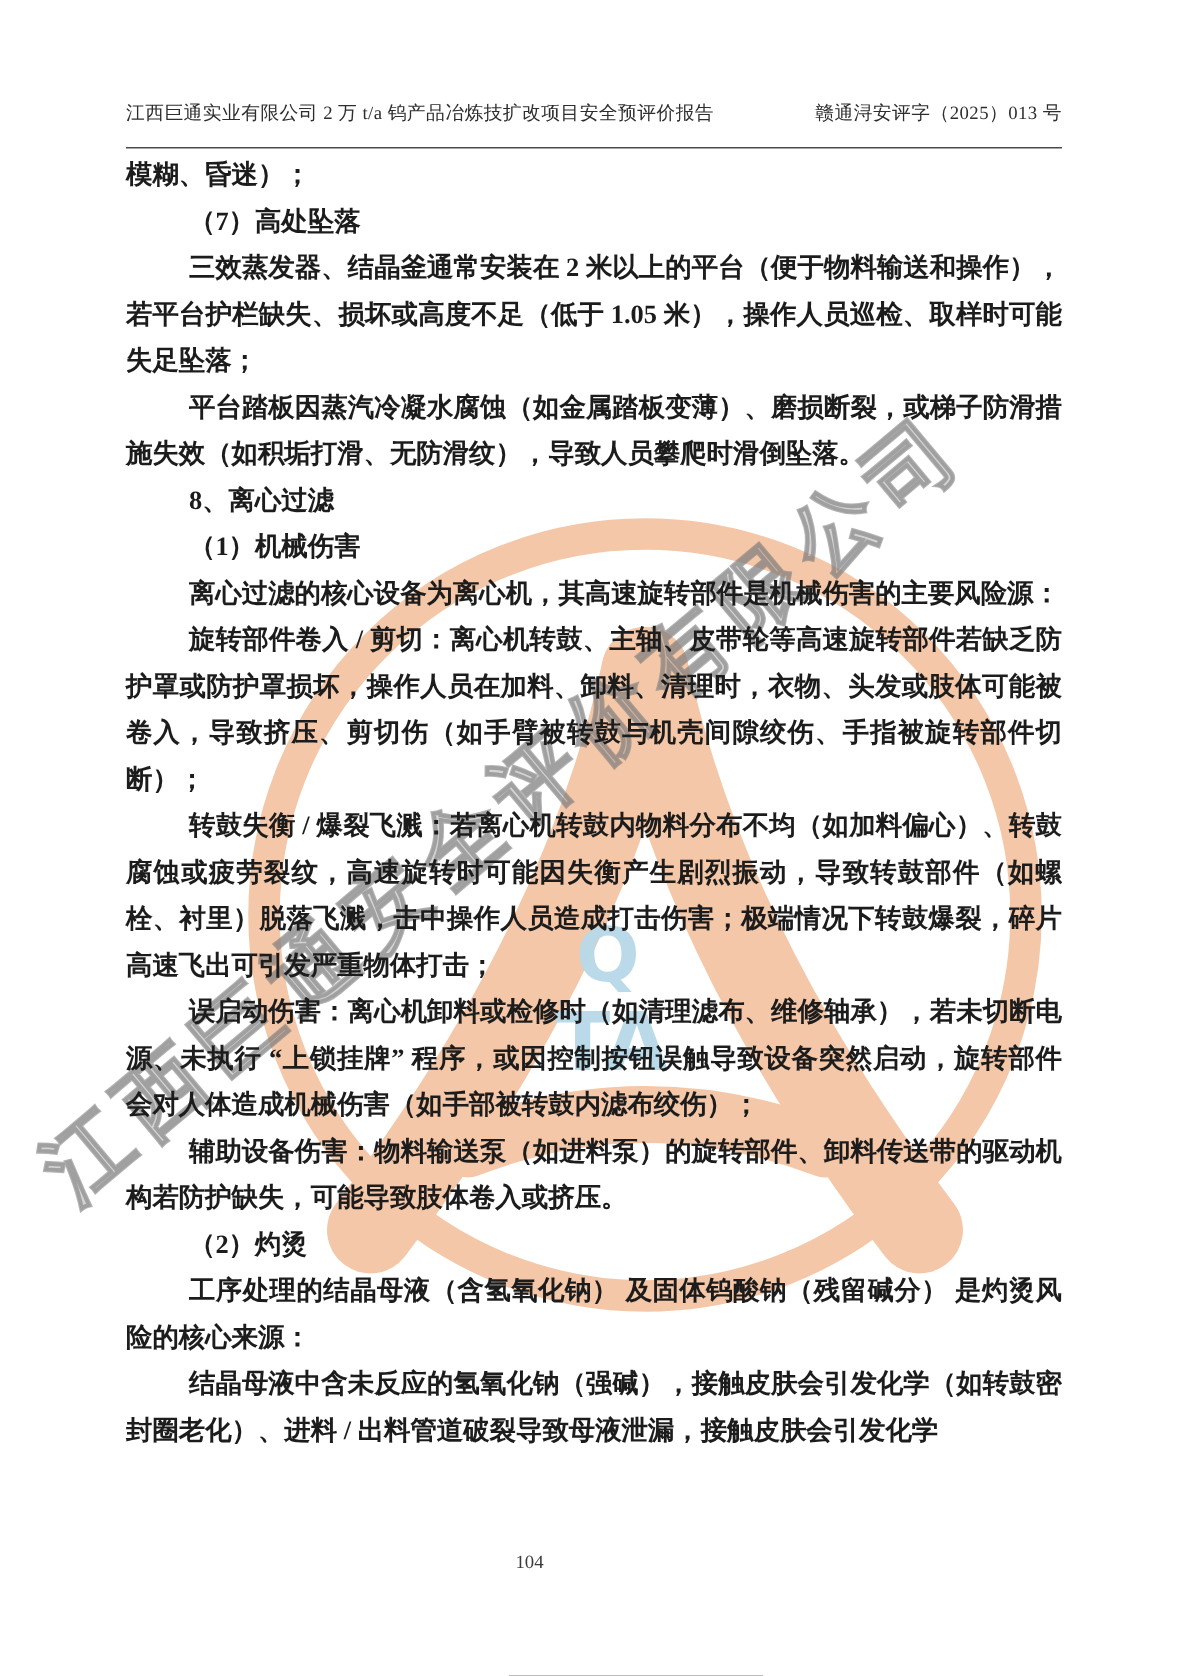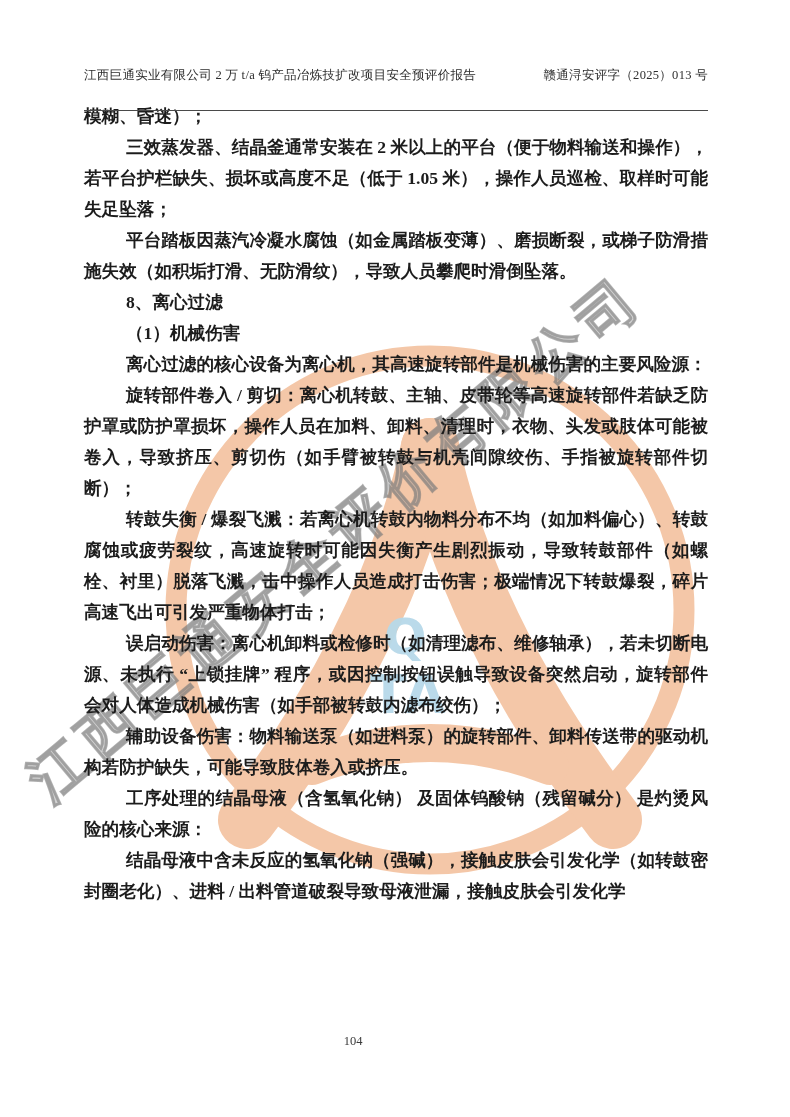--- a/index.html
+++ b/index.html
@@ -10,21 +10,21 @@
     background:#ffffff;
     overflow:hidden;
     font-family:"Liberation Serif","DejaVu Serif",serif;
   }
   
   .header{
     position:absolute;left:84px;top:67px;width:624px;height:22px;
     display:flex;justify-content:space-between;align-items:flex-start;
     font-size:12.5px;color:#2d2d2d;letter-spacing:0.3px;
     border-bottom:1.6px solid #4a4a4a;
-    padding-bottom:21px;
+    padding-bottom:9px;
     z-index:3;
   }
   
   .watermark{position:absolute;left:0;top:0;width:790px;height:1117px;z-index:1;pointer-events:none;}
   .wm-logo{position:absolute;left:162px;top:342px;opacity:0.95;}
   .wm-blue{
     position:absolute;color:#b7d9e9;font-family:"DejaVu Sans","Liberation Sans",sans-serif;
     font-weight:bold;line-height:1;opacity:0.95;
   }
   .wm-blue.q{left:384px;top:612px;font-size:50px;}
@@ -71,29 +71,31 @@
     <div class="wm-text">江西巨通安全评价有限公司</div>
   </div>
 
   <div class="header">
     <span>江西巨通实业有限公司 2 万 t/a 钨产品冶炼技扩改项目安全预评价报告</span>
     <span>赣通浔安评字（2025）013 号</span>
   </div>
 
   <div class="doc-body">
       <p>模糊、昏迷）；</p>
+      <p class="indent">（7）高处坠落</p>
       <p class="indent">三效蒸发器、结晶釜通常安装在 2 米以上的平台（便于物料输送和操作），若平台护栏缺失、损坏或高度不足（低于 1.05 米），操作人员巡检、取样时可能失足坠落；</p>
       <p class="indent">平台踏板因蒸汽冷凝水腐蚀（如金属踏板变薄）、磨损断裂，或梯子防滑措施失效（如积垢打滑、无防滑纹），导致人员攀爬时滑倒坠落。</p>
       <p class="indent">8、离心过滤</p>
       <p class="indent">（1）机械伤害</p>
       <p class="indent">离心过滤的核心设备为离心机，其高速旋转部件是机械伤害的主要风险源：</p>
       <p class="indent">旋转部件卷入 / 剪切：离心机转鼓、主轴、皮带轮等高速旋转部件若缺乏防护罩或防护罩损坏，操作人员在加料、卸料、清理时，衣物、头发或肢体可能被卷入，导致挤压、剪切伤（如手臂被转鼓与机壳间隙绞伤、手指被旋转部件切断）；</p>
       <p class="indent">转鼓失衡 / 爆裂飞溅：若离心机转鼓内物料分布不均（如加料偏心）、转鼓腐蚀或疲劳裂纹，高速旋转时可能因失衡产生剧烈振动，导致转鼓部件（如螺栓、衬里）脱落飞溅，击中操作人员造成打击伤害；极端情况下转鼓爆裂，碎片高速飞出可引发严重物体打击；</p>
       <p class="indent">误启动伤害：离心机卸料或检修时（如清理滤布、维修轴承），若未切断电源、未执行 “上锁挂牌” 程序，或因控制按钮误触导致设备突然启动，旋转部件会对人体造成机械伤害（如手部被转鼓内滤布绞伤）；</p>
       <p class="indent">辅助设备伤害：物料输送泵（如进料泵）的旋转部件、卸料传送带的驱动机构若防护缺失，可能导致肢体卷入或挤压。</p>
+      <p class="indent">（2）灼烫</p>
       <p class="indent">工序处理的结晶母液（含氢氧化钠） 及固体钨酸钠（残留碱分） 是灼烫风险的核心来源：</p>
       <p class="indent">结晶母液中含未反应的氢氧化钠（强碱），接触皮肤会引发化学（如转鼓密封圈老化）、进料 / 出料管道破裂导致母液泄漏，接触皮肤会引发化学</p>
     </div>
 
   <div class="footer">
     <span>104</span>
   </div>
 
 </div>
 

